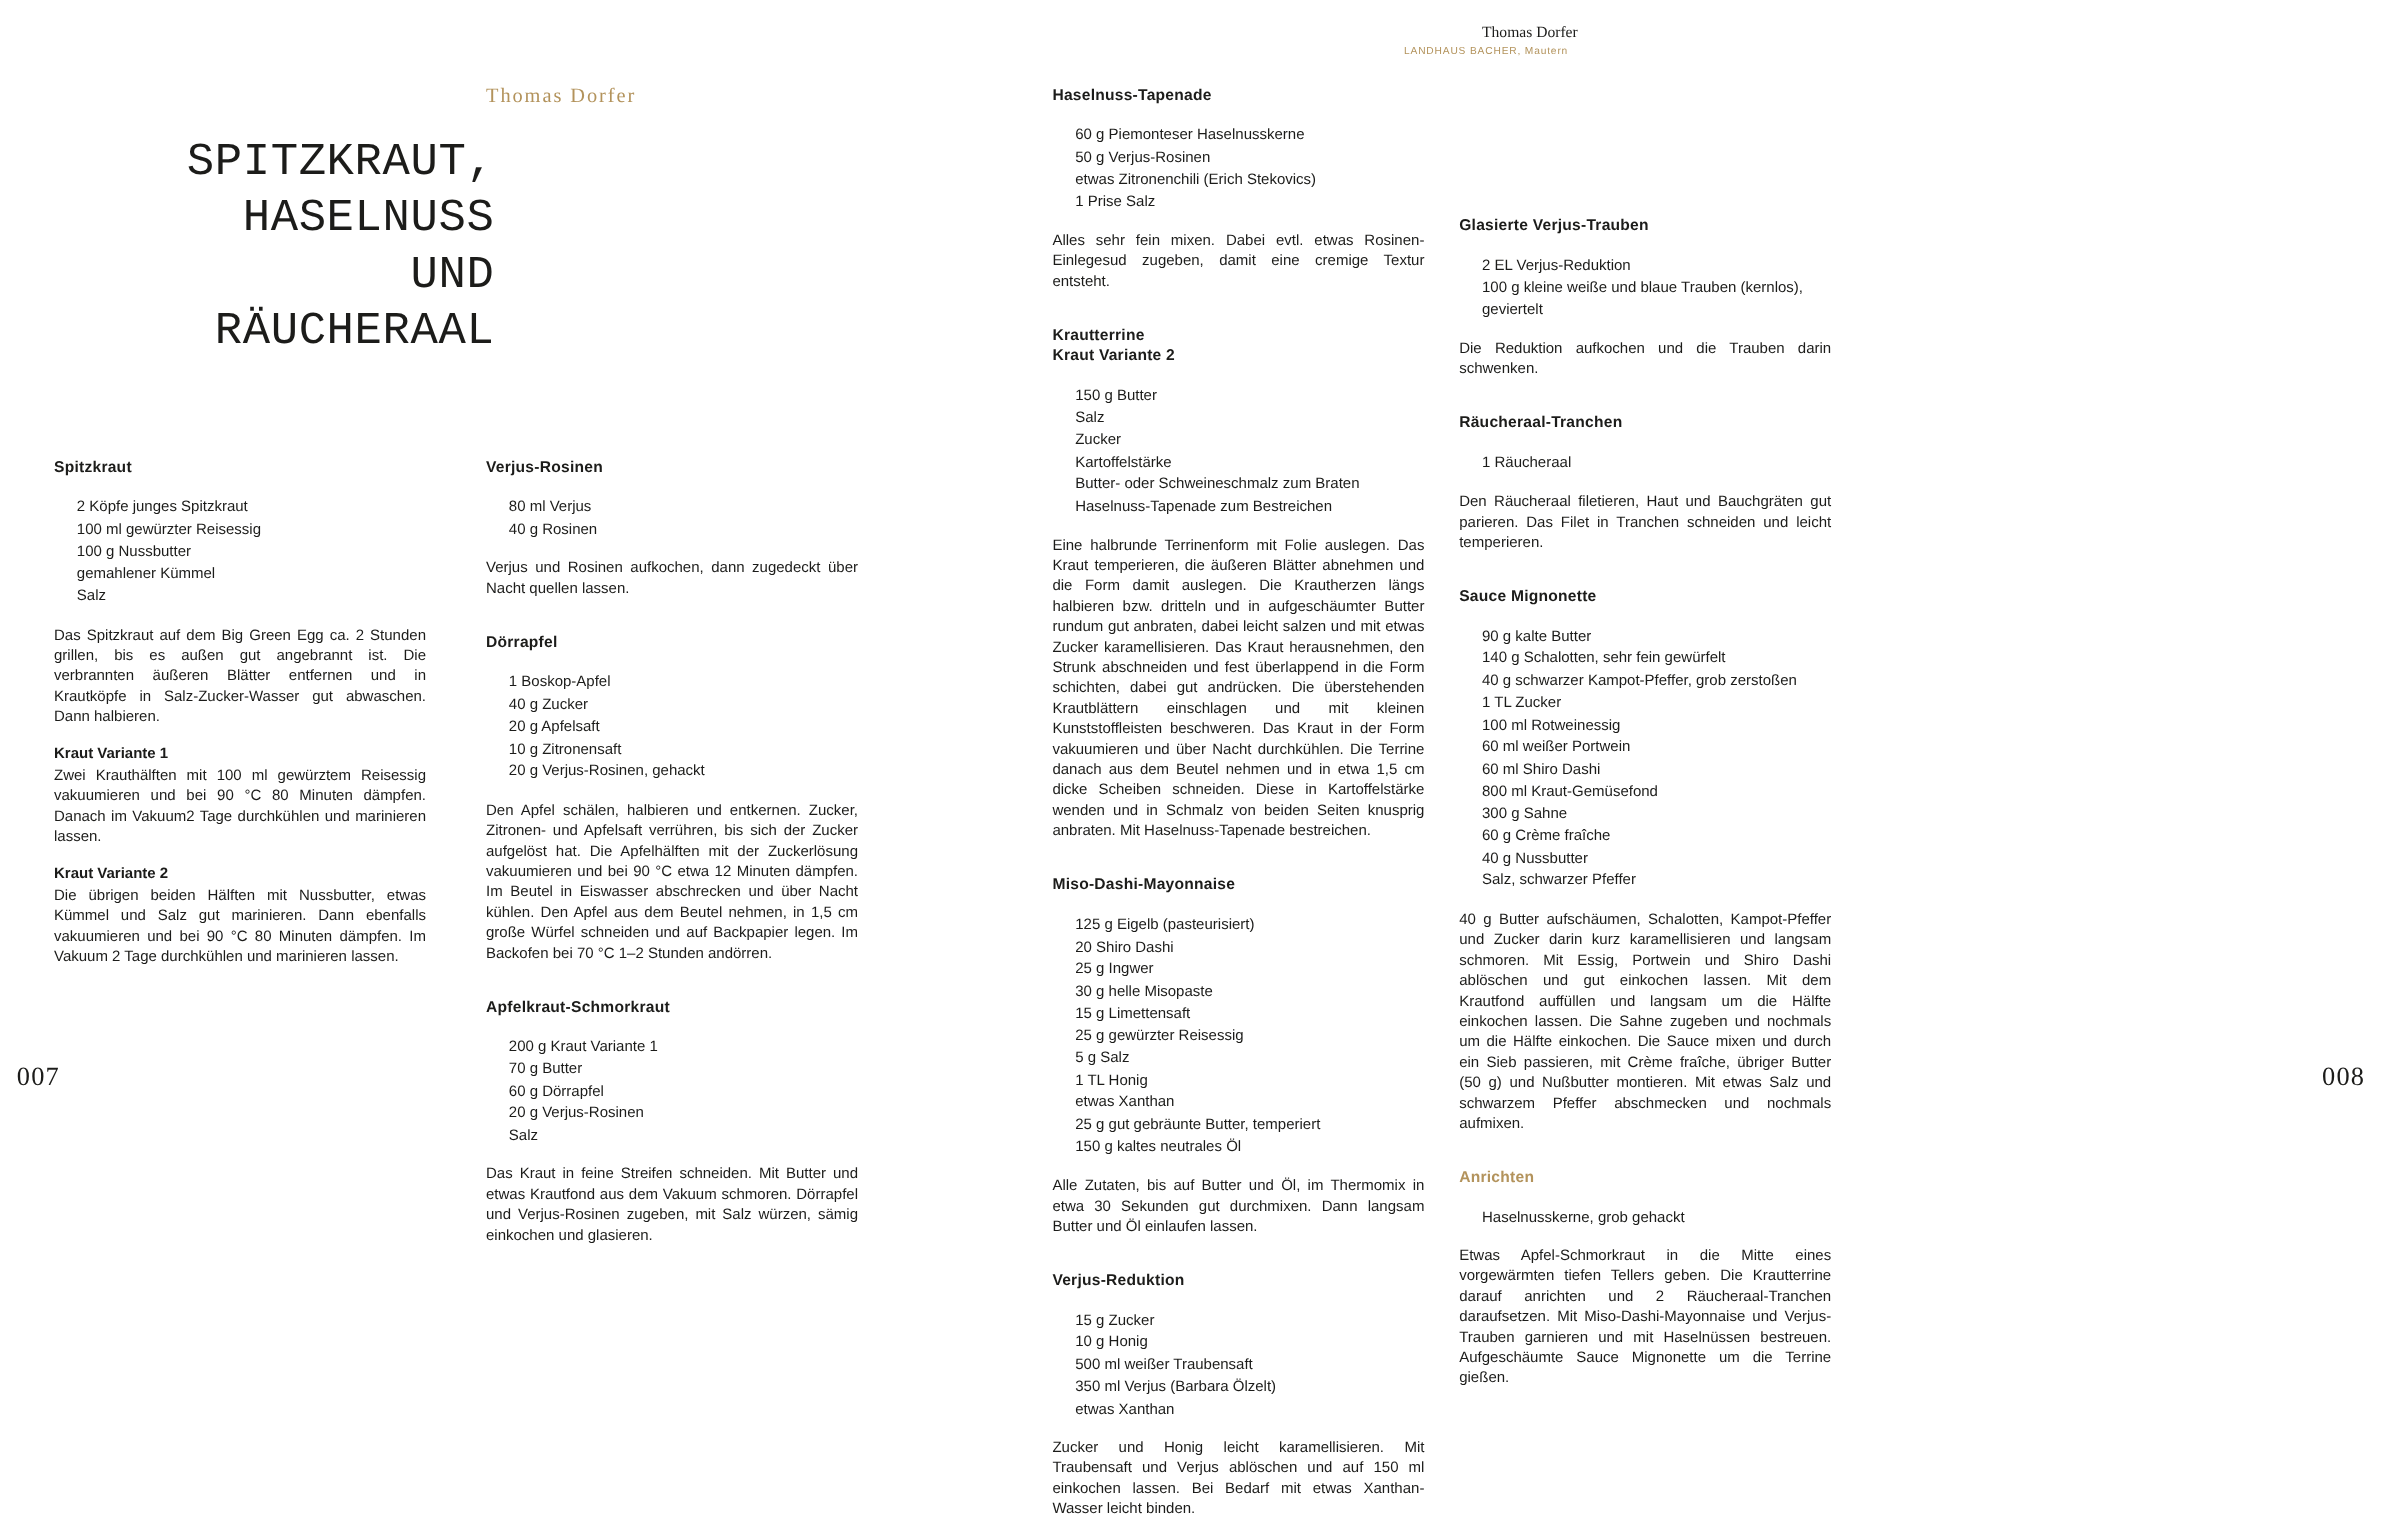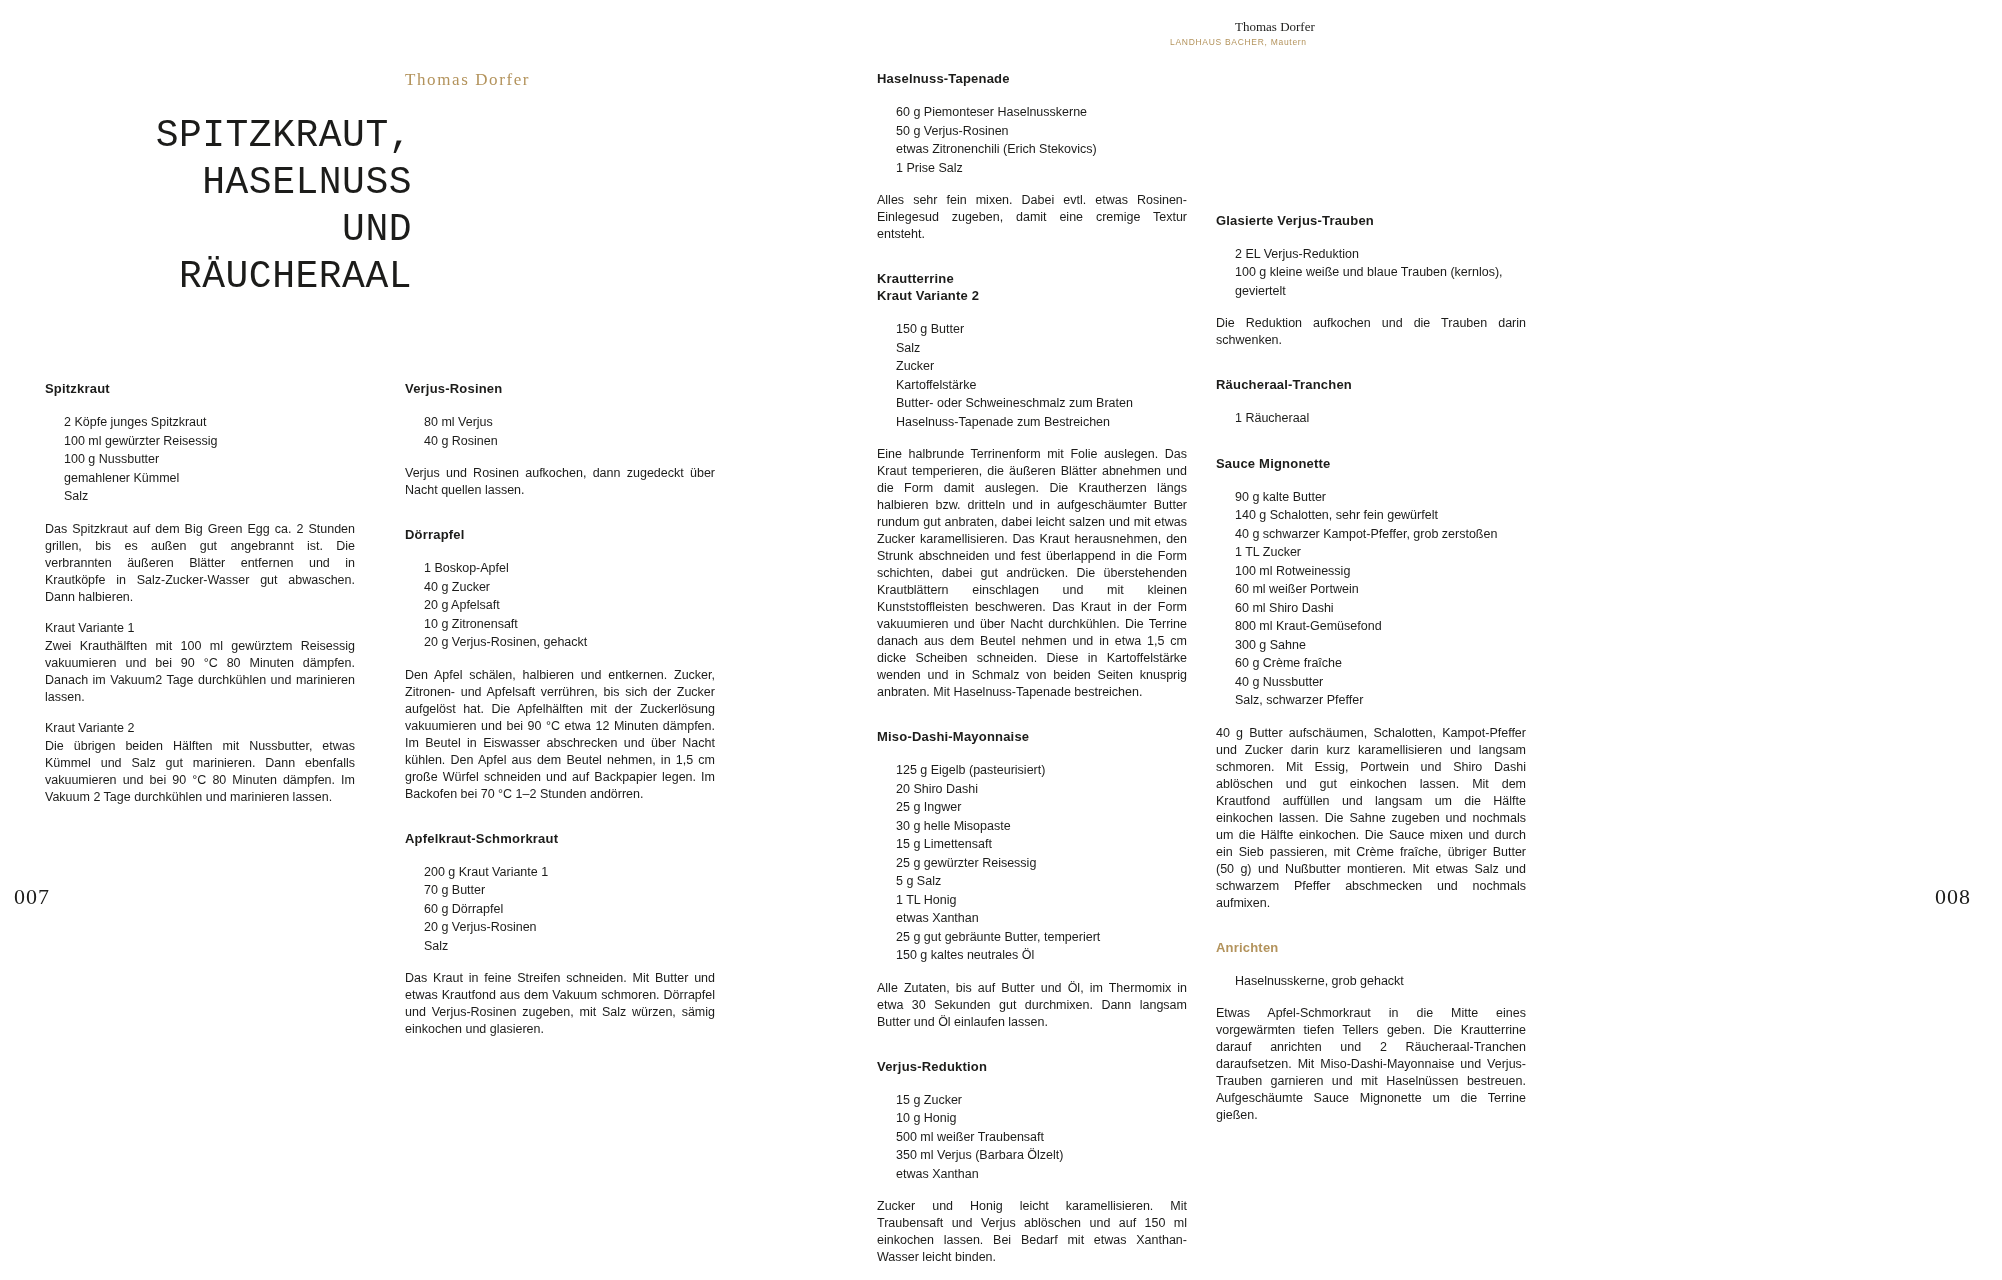--- a/index.html
+++ b/index.html
@@ -48,21 +48,21 @@
     letter-spacing:0.2px; margin-bottom:13px;
   }
   .sec-heading.accent { color:var(--accent); }
   .ingredients { list-style:none; margin:16px 0 15px 19px; }
   .ingredients li { font-size:12.5px; line-height:18.5px; }
   .method {
     font-size:12.5px; line-height:17px; text-align:justify;
     margin-bottom:10px;
   }
   .sub-heading {
-    font-size:12.5px; font-weight:normal; line-height:17px;
+    font-size:12.5px; font-weight:bold; line-height:17px;
     margin-top:14px; margin-bottom:1px;
   }
 
   .page-number {
     position:absolute; top:884px;
     font-family:"Liberation Serif","DejaVu Serif",serif;
     font-size:22px; letter-spacing:1px; color:var(--ink);
   }
   .page-number-left  { left:14px; }
   .page-number-right { left:1935px; }
@@ -192,20 +192,21 @@
               <li>2 EL Verjus-Reduktion</li>
               <li>100 g kleine weiße und blaue Trauben (kernlos), geviertelt</li>
             </ul>
             <p class="method">Die Reduktion aufkochen und die Trauben darin schwenken.</p>
           </section>
           <section class="recipe-section">
             <h3 class="sec-heading">Räucheraal-Tranchen</h3>
             <ul class="ingredients">
               <li>1 Räucheraal</li>
             </ul>
+            <p class="method">Den Räucheraal filetieren, Haut und Bauchgräten gut parieren. Das Filet in Tranchen schneiden und leicht temperieren.</p>
           </section>
           <section class="recipe-section">
             <h3 class="sec-heading">Sauce Mignonette</h3>
             <ul class="ingredients">
               <li>90 g kalte Butter</li>
               <li>140 g Schalotten, sehr fein gewürfelt</li>
               <li>40 g schwarzer Kampot-Pfeffer, grob zerstoßen</li>
               <li>1 TL Zucker</li>
               <li>100 ml Rotweinessig</li>
               <li>60 ml weißer Portwein</li>

